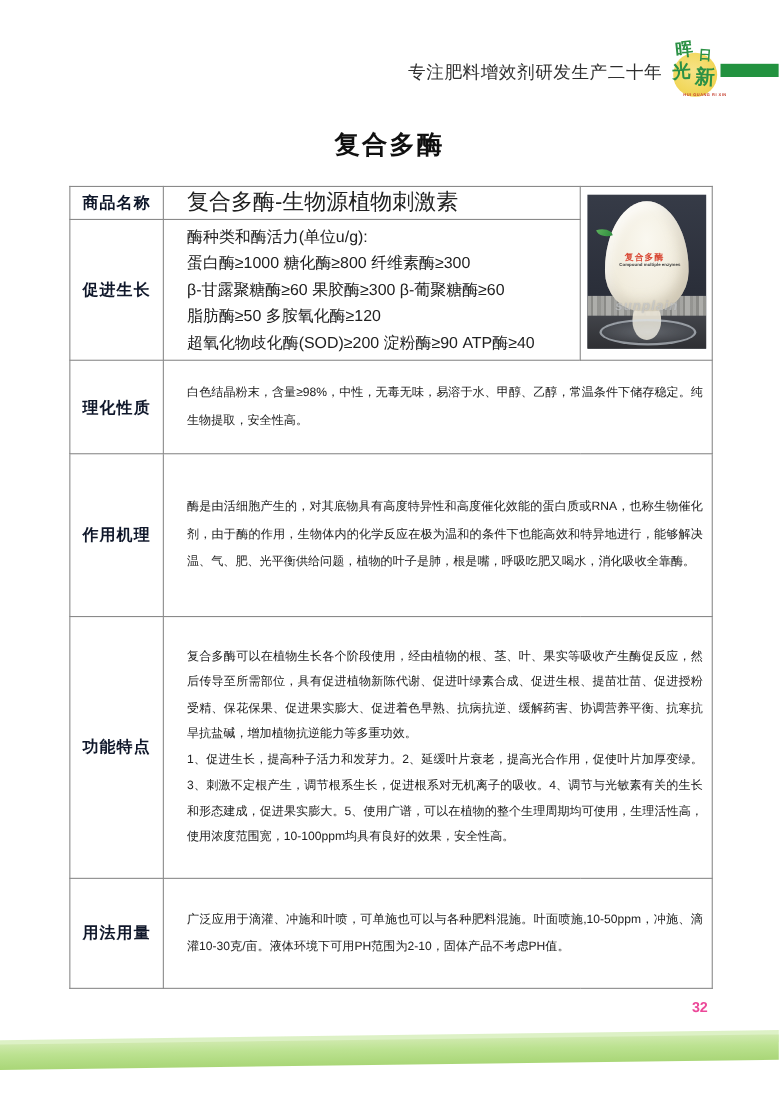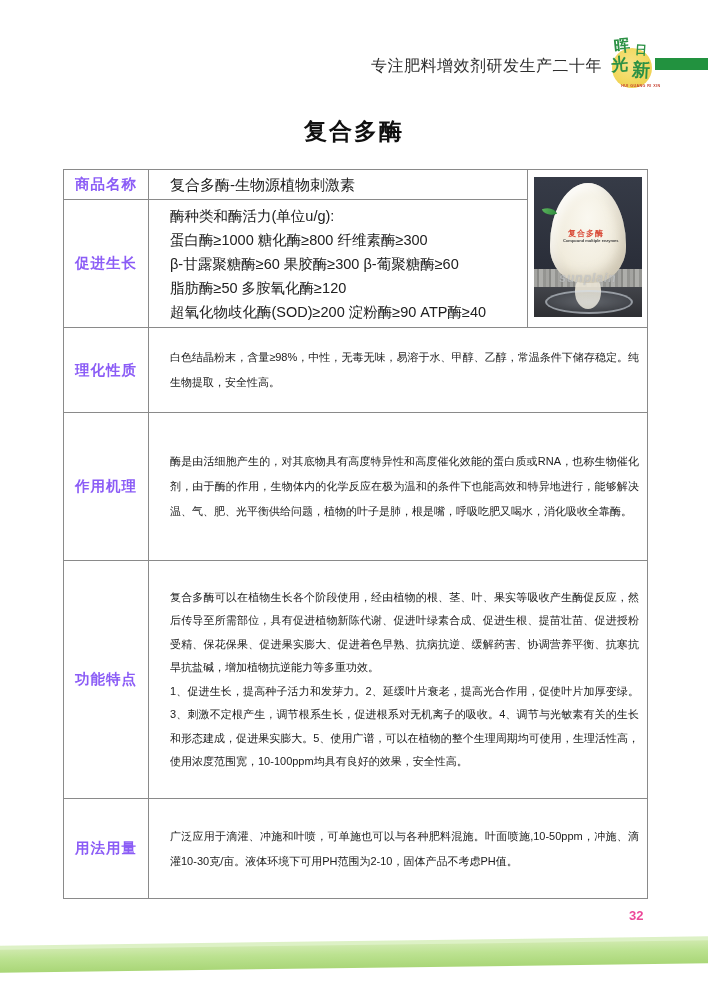--- a/index.html
+++ b/index.html
@@ -40,28 +40,28 @@
     font-size:23px;font-weight:bold;color:#101010;letter-spacing:2px;margin:0;
   }
 
   
   table.spec{
     position:absolute;left:63px;top:169px;width:584px;
     border-collapse:collapse;table-layout:fixed;
   }
   table.spec td{border:1px solid #8a8a8a;vertical-align:middle;}
   td.label{
-    text-align:center;font-weight:bold;font-size:14.5px;letter-spacing:1px;color:#8b5cf6;
+    text-align:center;font-weight:bold;font-size:14.5px;letter-spacing:1px;color:#0f172a;
   }
   td.content{
     font-size:11px;line-height:25px;text-align:justify;
     padding:3px 8px 3px 21px;color:#202020;
   }
   td.content.preline{white-space:pre-line;}
-  tr.r1 td.content{font-size:15px;line-height:23px;text-align:left;}
+  tr.r1 td.content{font-size:20px;line-height:23px;text-align:left;}
   tr.r2 td.content{font-size:14.5px;line-height:24px;text-align:left;padding-right:16px;}
   tr.r5 td.content{line-height:23.5px;}
   td.imgcell{vertical-align:top;padding:4px 5px 8px 6px;}
 
   
   .photo{
     position:relative;width:108px;height:140px;overflow:hidden;
     background:linear-gradient(180deg,#363b47 0%,#2b2f3a 60%,#262932 100%);
   }
   .marble{

